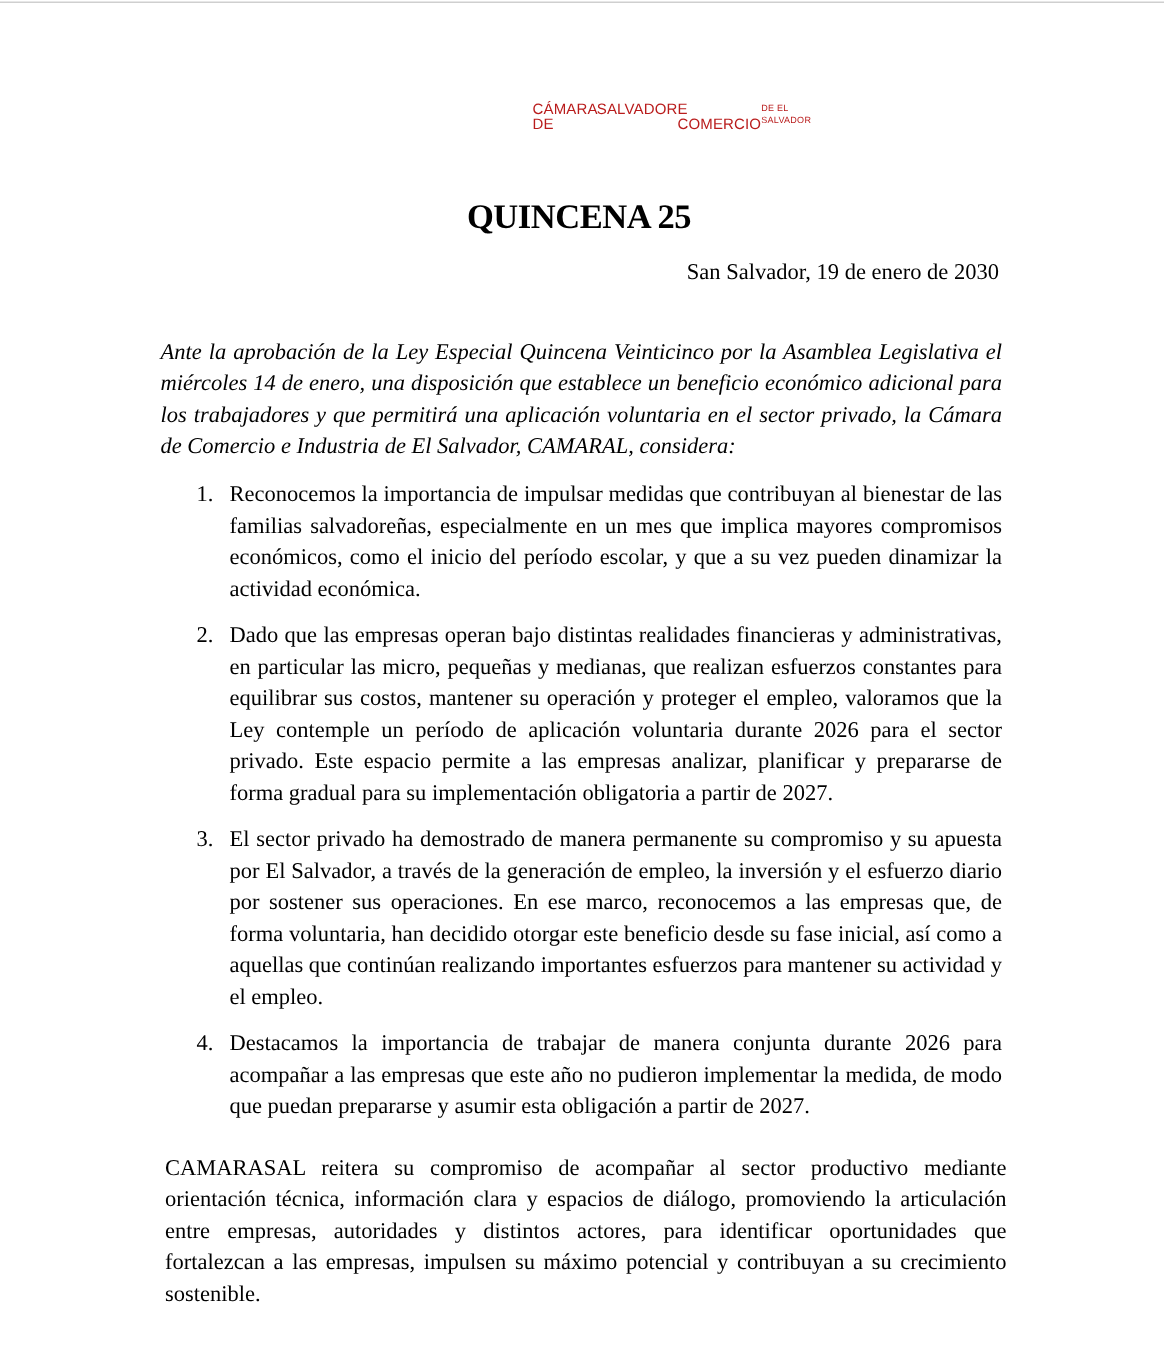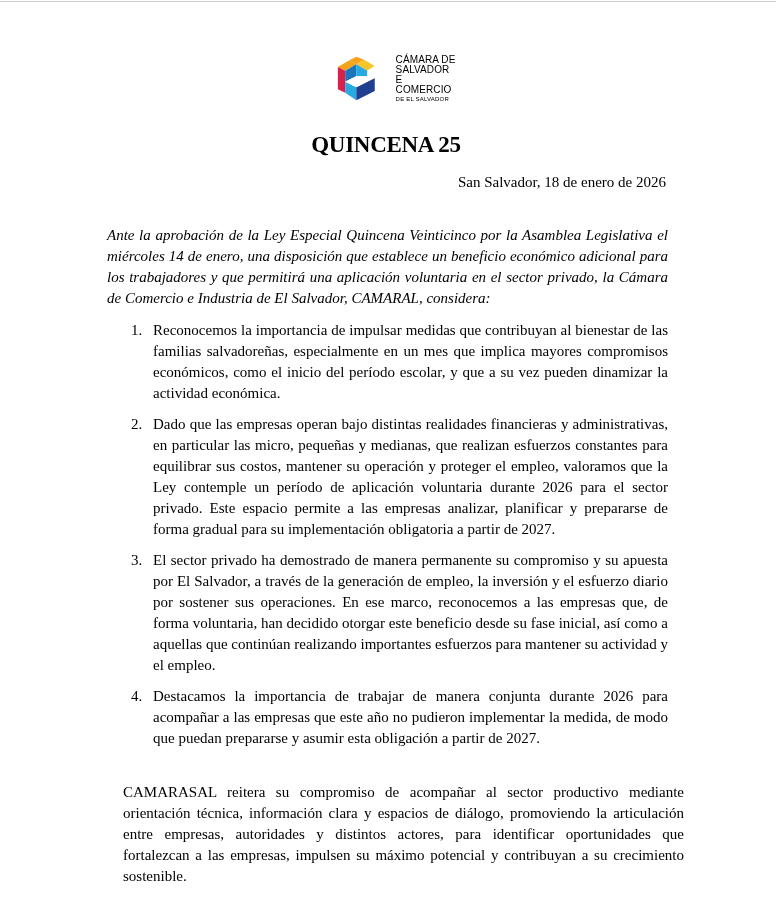--- a/index.html
+++ b/index.html
@@ -29,23 +29,23 @@
       top: 52px;
       width: 120px;
       height: 54px;
       display: flex;
       align-items: center;
     }
     .logo svg { display: block; }
     .logo-text {
       margin-left: 19px;
       display: flex;
-      flex-direction: column;
+      flex-direction: row;
       font-family: "Liberation Sans", "DejaVu Sans", sans-serif;
-      color: #000000;
+      color: #b91c1c;
       line-height: 10px;
     }
     .logo-text .l1, .logo-text .l2, .logo-text .l3 {
       font-size: 10px;
       letter-spacing: 0.1px;
     }
     .logo-text .l4 {
       font-size: 6px;
       line-height: 8px;
       letter-spacing: 0.2px;
@@ -101,21 +101,21 @@
       top: 0;
     }
     .closing {
       position: absolute;
       left: 107px;
       top: 766px;
       width: 561px;
       font-size: 15px;
       line-height: 21px;
       text-align: justify;
-      margin: 16px;
+      margin: 3px;
     }
   </style>
 </head>
 <body>
 
 <div class="top-rule"></div>
 
 <div class="logo">
   <svg width="44" height="50" viewBox="0 0 44 50">
 
@@ -137,21 +137,21 @@
   <div class="logo-text">
     <span class="l1">CÁMARA DE</span>
     <span class="l2">SALVADOR</span>
     <span class="l3">E COMERCIO</span>
     <span class="l4">DE EL SALVADOR</span>
   </div>
 </div>
 
 <div class="title">QUINCENA 25</div>
 
-<div class="dateline">San Salvador, 18 de enero de 2026</div>
+<div class="dateline">San Salvador, 19 de enero de 2030</div>
 
 <p class="intro">Ante la aprobación de la Ley Especial Quincena Veinticinco por la Asamblea Legislativa el miércoles 14 de enero, una disposición que establece un beneficio económico adicional para los trabajadores y que permitirá una aplicación voluntaria en el sector privado, la Cámara de Comercio e Industria de El Salvador, CAMARAL, considera:</p>
 
 <ol class="list">
   <li class="list-item">
     <span class="list-num">1.</span>
     <span>Reconocemos la importancia de impulsar medidas que contribuyan al bienestar de las familias salvadoreñas, especialmente en un mes que implica mayores compromisos económicos, como el inicio del período escolar, y que a su vez pueden dinamizar la actividad económica.</span>
   </li>
   <li class="list-item">
     <span class="list-num">2.</span>

